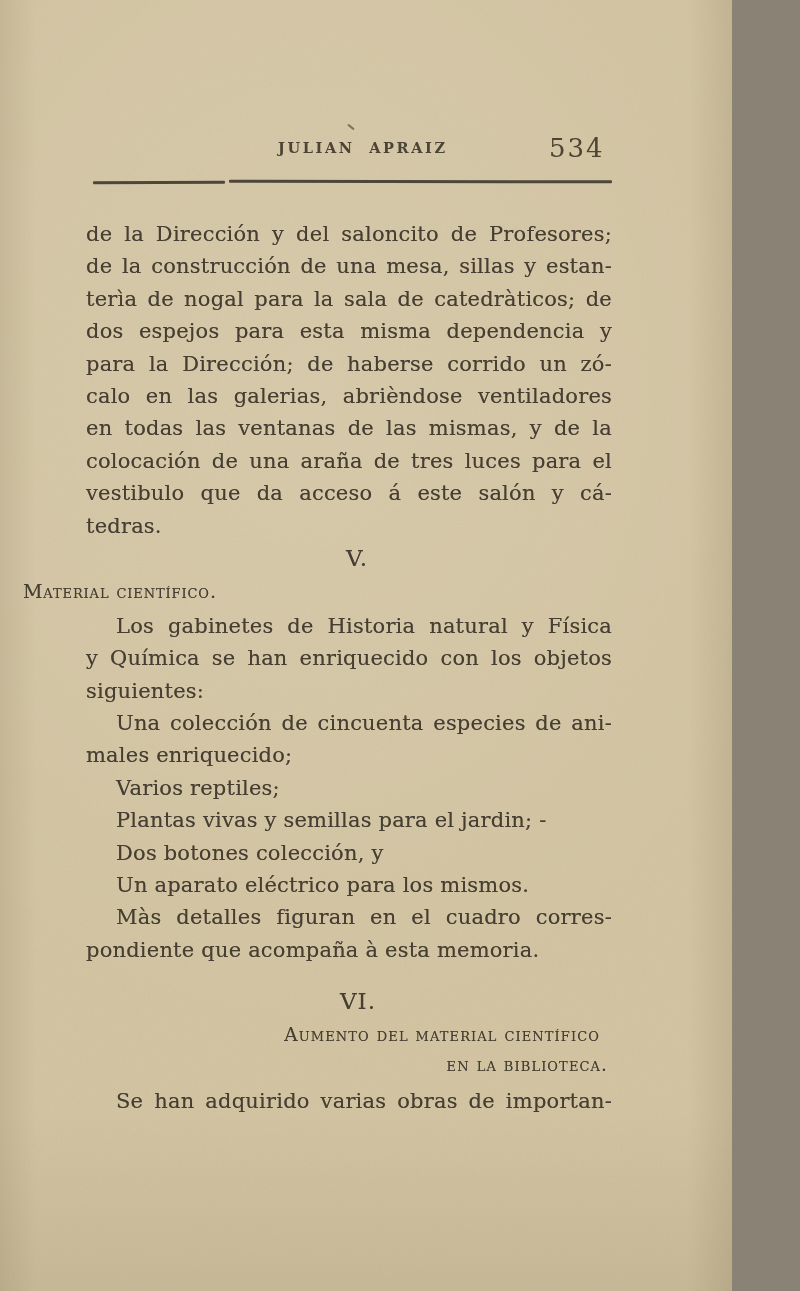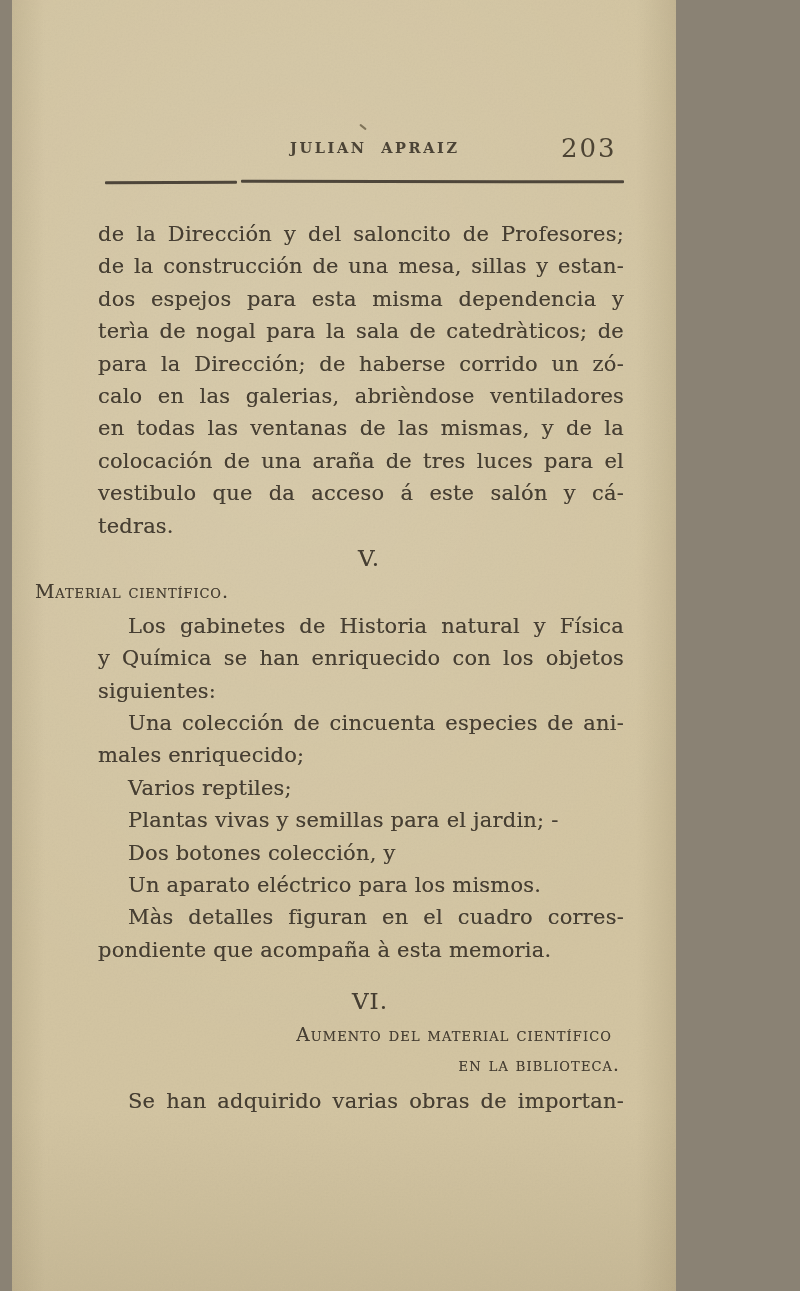--- a/index.html
+++ b/index.html
@@ -1,26 +1,25 @@
 <!DOCTYPE html>
 <html><head>
 <meta charset="utf-8">
 <style>
   html,body{margin:0;padding:0;}
   body{width:800px;height:1291px;overflow:hidden;background:#8a8274;}
   .page{
-    position:relative;width:664px;height:1291px;overflow:hidden;
+    position:relative;width:732px;height:1291px;overflow:hidden;
     font-family:"DejaVu Serif","Liberation Serif",serif;
     background:
       radial-gradient(ellipse 120% 85% at 42% 30%, rgba(255,255,255,0.10), rgba(0,0,0,0) 62%),
       linear-gradient(to right, rgba(112,96,64,0.14), rgba(0,0,0,0) 5%, rgba(0,0,0,0) 94%, rgba(112,96,64,0.16)),
       linear-gradient(to bottom, rgba(0,0,0,0) 2%, rgba(0,0,0,0) 86%, rgba(105,90,60,0.11)),
       #d3c5a2;
     color:#463e32;
-    margin-left:12px;
   }
   .grain{position:absolute;inset:0;width:100%;height:100%;mix-blend-mode:multiply;pointer-events:none;}
 
   
   .running-header{
     position:absolute;left:278px;top:139px;
     font-size:14.5px;font-weight:700;letter-spacing:2.6px;word-spacing:7px;
     color:#4c4436;white-space:nowrap;
   }
   .page-number{
@@ -64,30 +63,30 @@
 </style>
 </head>
 <body>
 
 <div class="page">
 
   <div class="speck"></div>
 
   <header>
     <span class="running-header">JULIAN APRAIZ</span>
-    <span class="page-number">203</span>
+    <span class="page-number">534</span>
     <div class="rule rule-left"></div>
     <div class="rule rule-right"></div>
   </header>
 
   <main class="text-block">
     <div class="ln j">de la Dirección y del saloncito de Profesores;</div>
     <div class="ln j">de la construcción de una mesa, sillas y estan-</div>
+    <div class="ln j">terìa de nogal para la sala de catedràticos; de</div>
     <div class="ln j">dos espejos para esta misma dependencia y</div>
-    <div class="ln j">terìa de nogal para la sala de catedràticos; de</div>
     <div class="ln j">para la Dirección; de haberse corrido un zó-</div>
     <div class="ln j">calo en las galerias, abrièndose ventiladores</div>
     <div class="ln j">en todas las ventanas de las mismas, y de la</div>
     <div class="ln j">colocación de una araña de tres luces para el</div>
     <div class="ln j">vestibulo que da acceso á este salón y cá-</div>
     <div class="ln">tedras.</div>
 
     <div class="h-num v5">V.</div>
     <div class="h-title t5">Material científico.</div>
 

